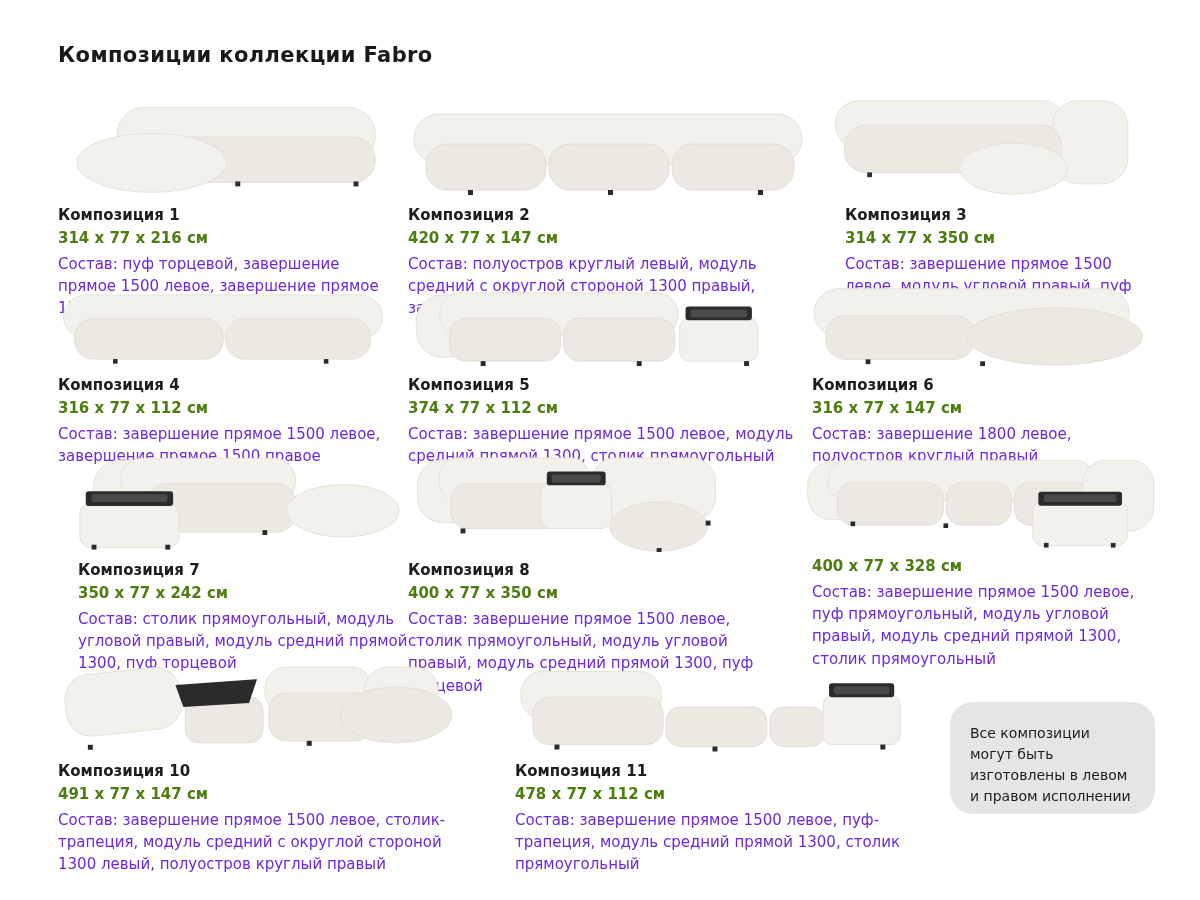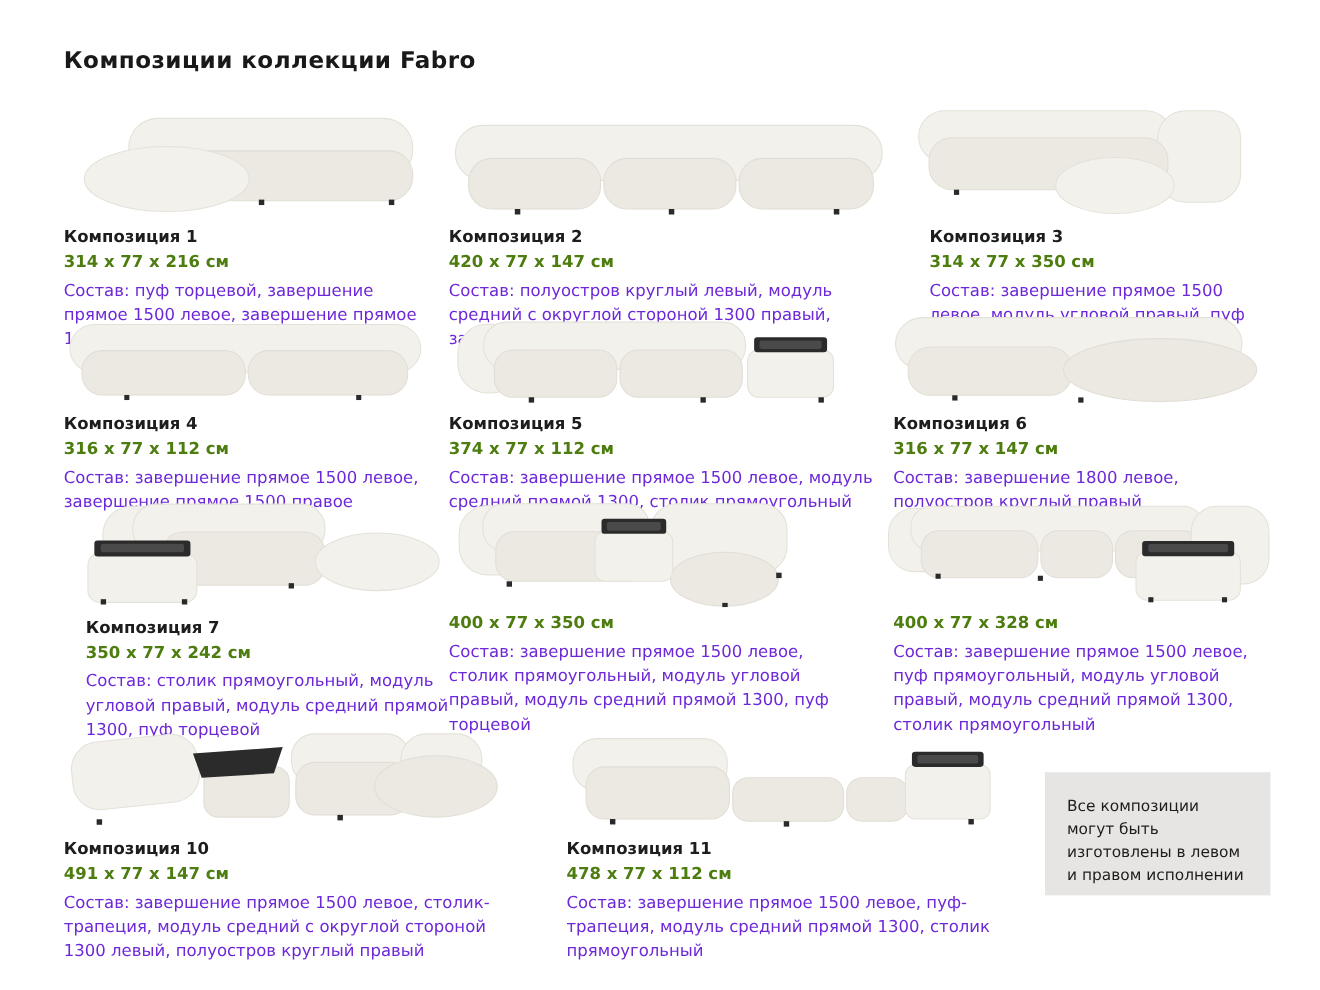--- a/index.html
+++ b/index.html
@@ -14,21 +14,21 @@
   }
   .card{position:absolute;}
   .img{display:flex;align-items:flex-end;}
   .img svg{display:block;}
   .card-title{font-size:15px;font-weight:600;color:#1d1d1d;margin-top:9px;}
   .card-dims{font-size:15px;font-weight:600;color:#4d7c0f;margin-top:5px;}
   .card-desc{font-size:15px;color:#6d28d9;line-height:1.48;margin-top:6px;}
   .note{
     position:absolute;left:950px;top:702px;width:205px;height:112px;
     background:#e6e5e3;box-sizing:border-box;padding:21px 18px 0 20px;
-    font-size:14px;line-height:1.5;color:#1d1d1d;
+    font-size:14px;line-height:1.5;color:#1d1d1d;border-radius:23px;
   }
   
   .f{fill:#f3f1ec;stroke:#e4e1d8;stroke-width:1;}
   .s{fill:#ece9e2;stroke:#e1ded5;stroke-width:1;}
   .d{fill:#2b2b2b;}
   .d2{fill:#4a4a4a;}
   .ft{fill:#2a2a2a;}
 </style>
 </head>
 <body>
@@ -162,20 +162,21 @@
       <rect class="f" x="184" y="6" width="126" height="64" rx="24"></rect>
       <ellipse class="s" cx="252" cy="76" rx="50" ry="25"></ellipse>
       <rect class="f" x="132" y="32" width="72" height="46" rx="9"></rect>
       <rect class="d" x="138" y="20" width="60" height="14" rx="3"></rect>
       <rect class="d2" x="143" y="23" width="50" height="8" rx="2"></rect>
       <rect class="ft" x="50" y="78" width="5" height="5"></rect>
         <rect class="ft" x="300" y="70" width="5" height="5"></rect>
         <rect class="ft" x="250" y="98" width="5" height="4"></rect>
     </svg>
   </div>
+  <div class="card-title">Композиция 8</div>
   <div class="card-dims">400 х 77 х 350 см</div>
   <div class="card-desc">Состав: завершение прямое 1500 левое, столик прямоугольный, модуль угловой правый, модуль средний прямой 1300, пуф торцевой</div>
 </div>
 
 <div class="card" style="left:812px;top:452px;width:350px;">
   <div class="img" style="height:100px;margin-left:-8px;">
     <svg width="385" height="100" viewBox="0 0 385 102">
       <rect class="f" x="4" y="8" width="58" height="62" rx="25"></rect>
       <rect class="f" x="26" y="6" width="286" height="44" rx="20"></rect>
       <rect class="s" x="36" y="30" width="114" height="46" rx="17"></rect>

